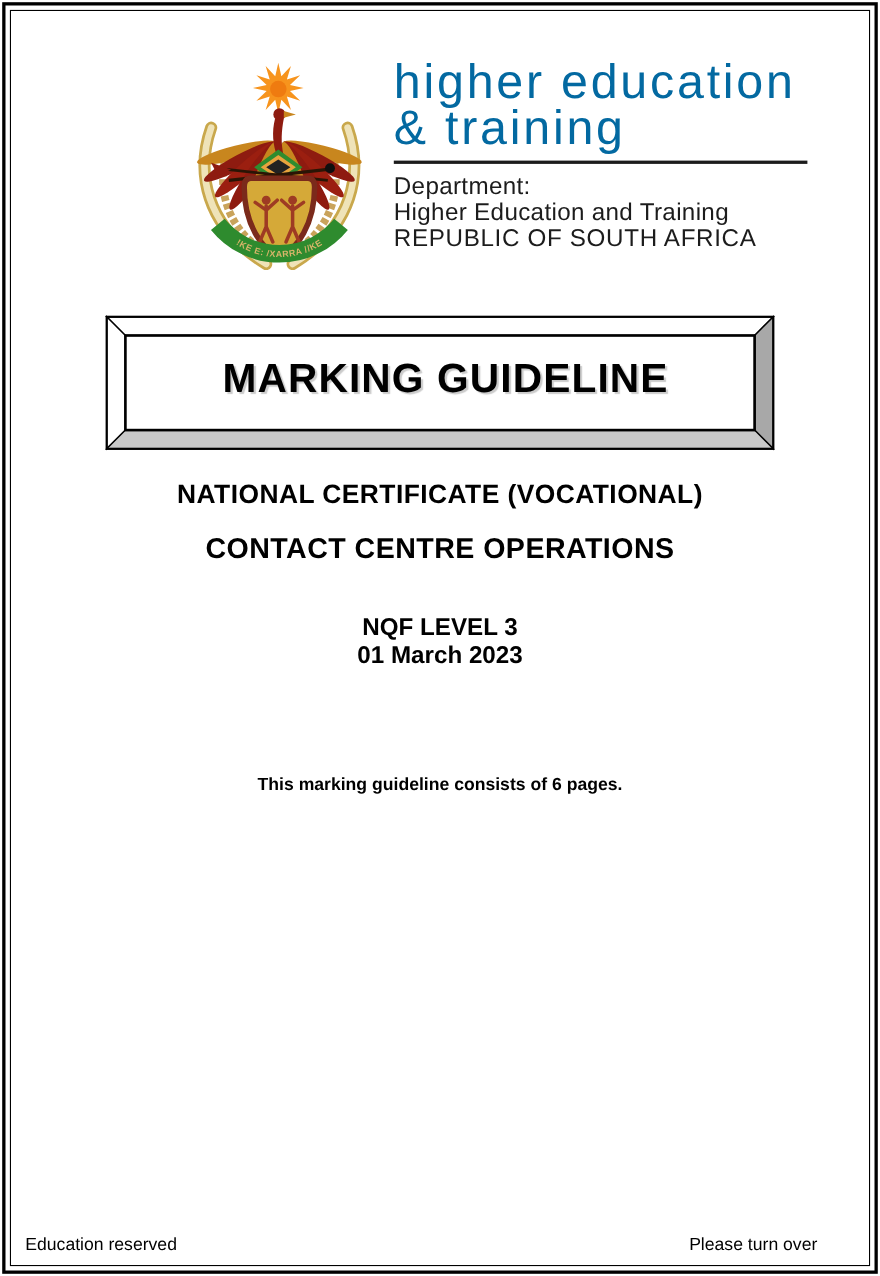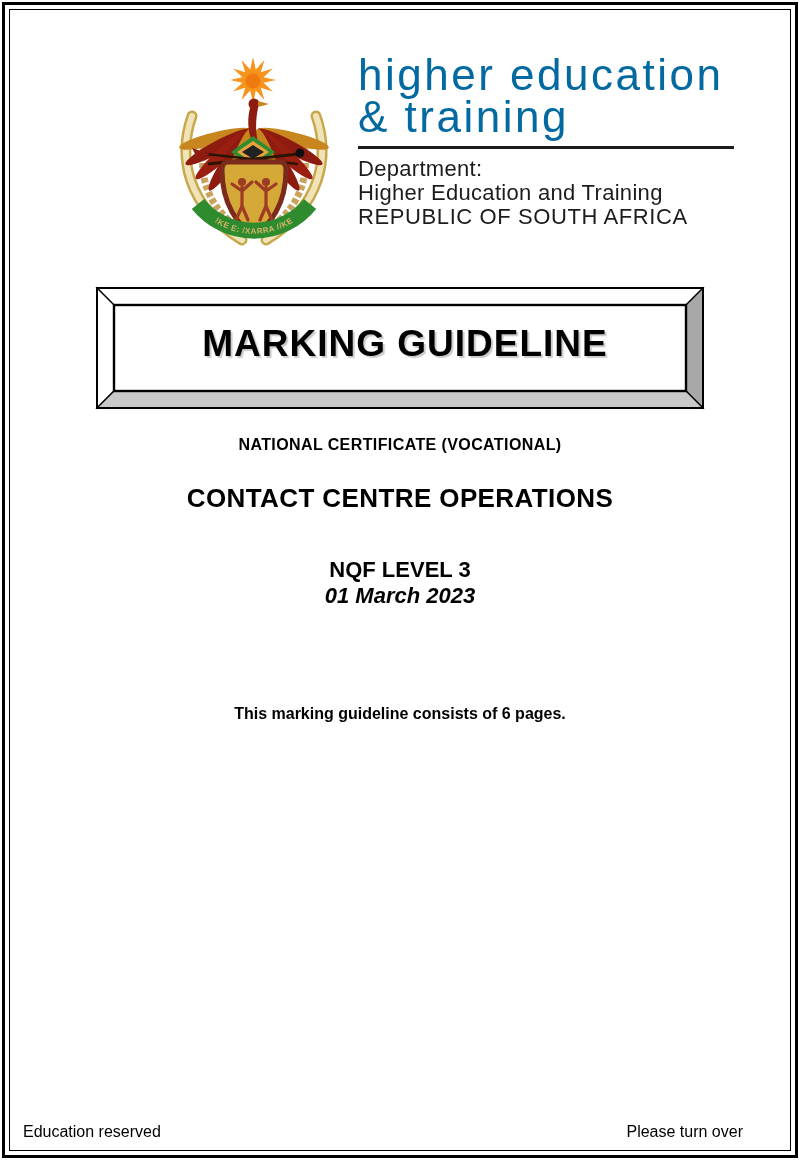--- a/index.html
+++ b/index.html
@@ -66,24 +66,24 @@
     text-shadow:2px 2px 1px rgba(160,160,160,0.55);
     white-space:nowrap;
     margin-left:10px;
   }
 
   
   .center-line {
     position:absolute; left:0; width:800px;
     text-align:center; font-weight:bold; white-space:nowrap;
   }
-  .cert-line    { top:436px; font-size:16px; letter-spacing:0.4px; }
+  .cert-line    { top:436px; font-size:24px; letter-spacing:0.4px; }
   .subject-line { top:483px; font-size:26px; letter-spacing:0.4px; }
   .level-line   { top:513px; font-size:22px;margin-top:44px; }
-  .date-line    { top:583px; font-size:22px;font-style:italic; }
+  .date-line    { top:583px; font-size:22px; }
   .pages-note   { top:705px; font-size:16px; }
 
   
   .footer {
     position:absolute; left:23px; right:57px; top:1123px;
     display:flex; justify-content:space-between;
     font-size:16px;
   }
 </style>
 </head>

